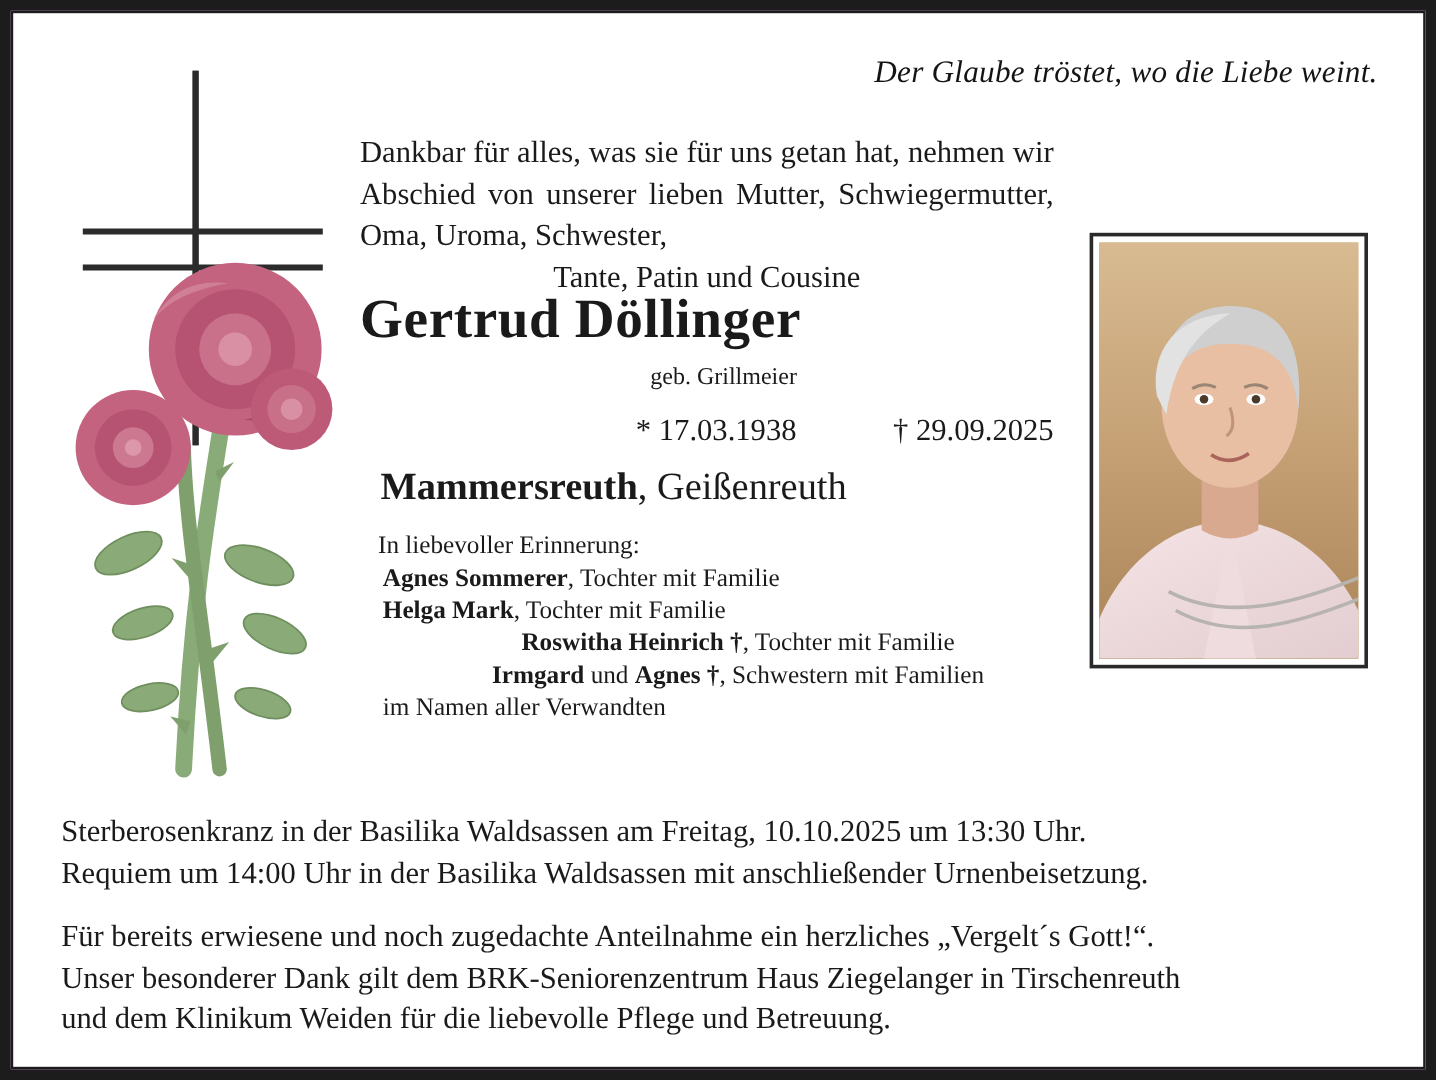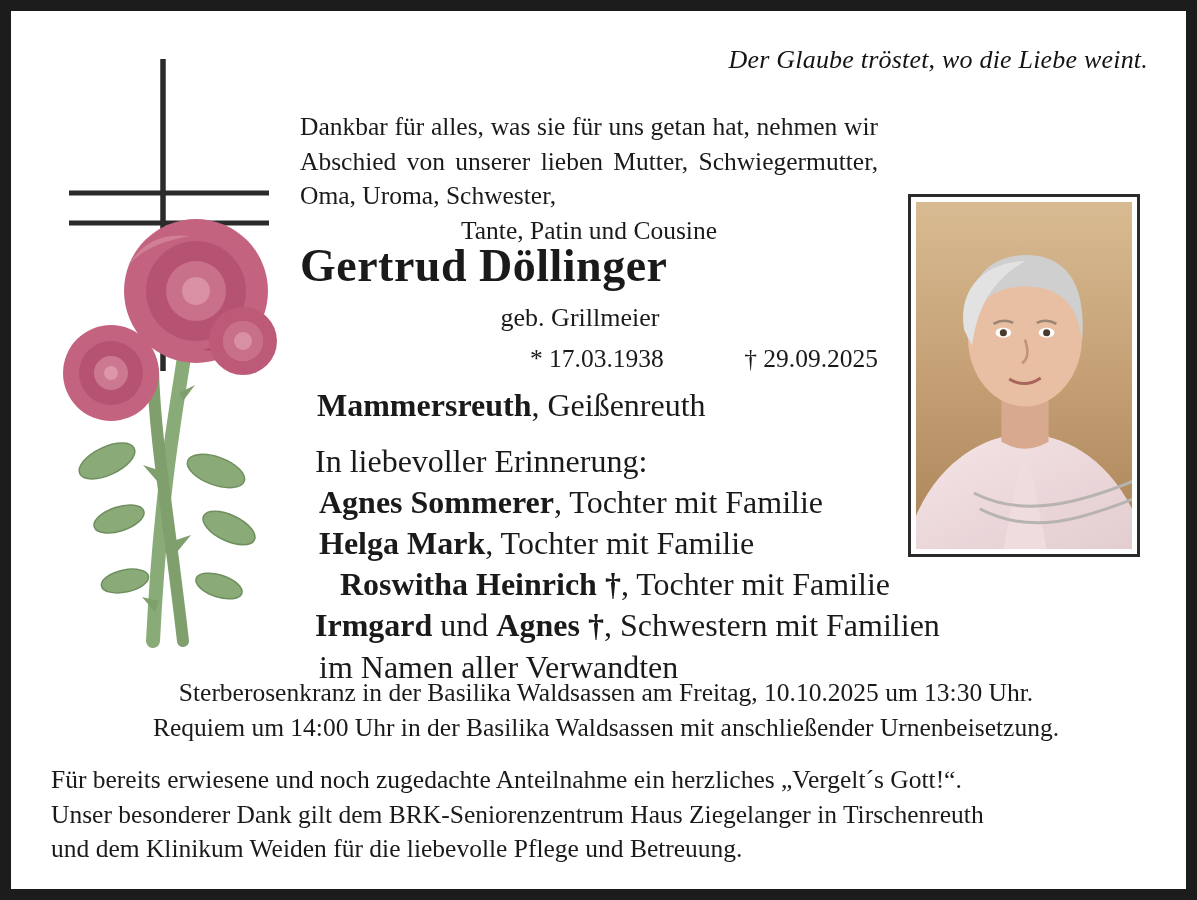--- a/index.html
+++ b/index.html
@@ -72,25 +72,25 @@
     left: 289px;
     top: 228px;
     width: 578px;
     text-align: left;
     font-size: 46px;
     font-weight: bold;
     letter-spacing: 0.5px;
   }
   .maiden {
     position: absolute;
-    left: 280px;
+    left: 303px;
     top: 292px;
     width: 578px;
     text-align: center;
-    font-size: 26px;
+    font-size: 20px;
   }
   .dates {
     position: absolute;
     left: 289px;
     top: 333px;
     width: 578px;
     text-align: right;
     font-size: 25.5px;
   }
   .dates .born { display: inline-block; margin-right: 74px; }
@@ -102,21 +102,21 @@
     top: 376px;
     font-size: 32px;
   }
   .places b { font-weight: bold; }
 
   .mourners {
     position: absolute;
     left: 304px;
     top: 430px;
     width: 600px;
-    font-size: 32px;
+    font-size: 21px;
     line-height: 1.285;
   }
   .mourners .line { white-space: nowrap; }
   .mourners .ind1 { padding-left: 4px; }
   .mourners .ind2 { padding-left: 0px; text-align: center; }
   .mourners b { font-weight: bold; }
 
   
   .portrait {
     position: absolute;
@@ -139,21 +139,20 @@
   .portrait-inner svg { display: block; }
 
   
   .service {
     position: absolute;
     left: 40px;
     top: 665px;
     width: 1110px;
     font-size: 25.5px;
     line-height: 1.36;
-    text-align: center;
   }
   .thanks {
     position: absolute;
     left: 40px;
     top: 752px;
     width: 1118px;
     font-size: 25.5px;
     line-height: 1.36;
   }
 </style>

